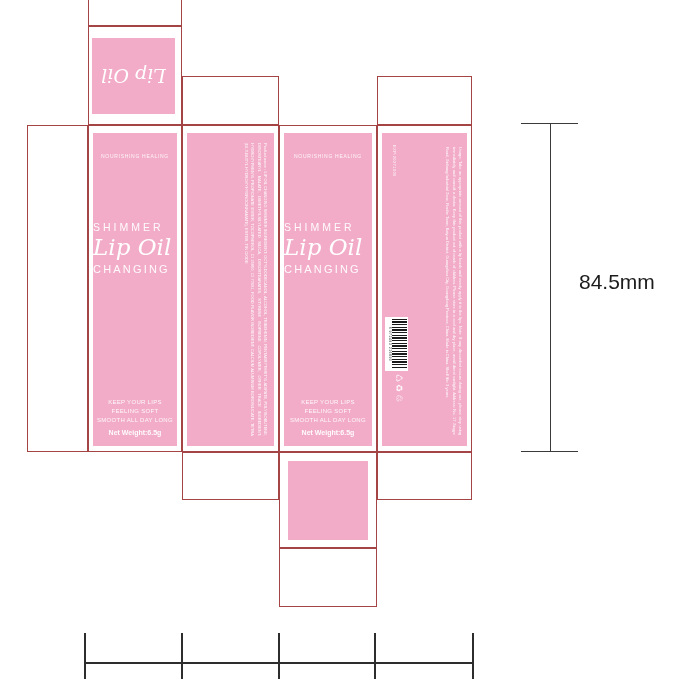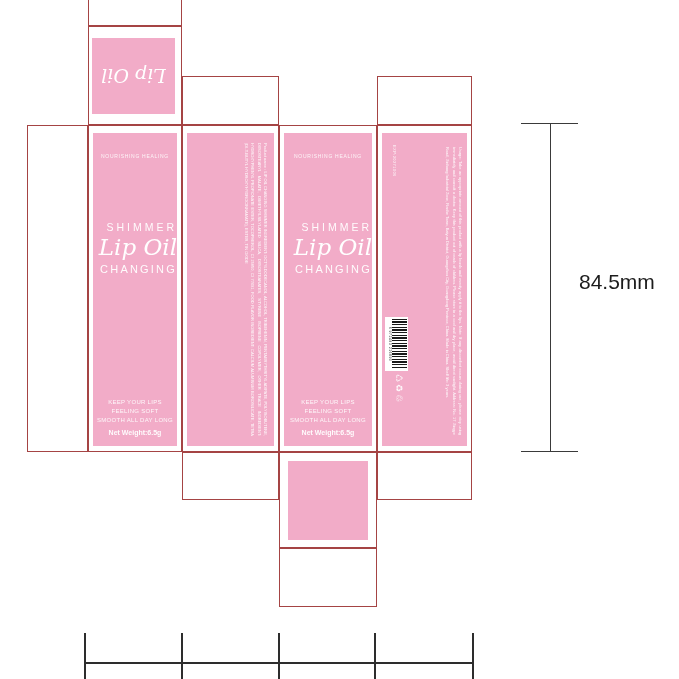--- a/index.html
+++ b/index.html
@@ -9,21 +9,21 @@
   
   .die{position:absolute;border:1px solid #a54444;box-sizing:border-box;background:transparent;}
 
   
   .pink{position:absolute;background:#F2ACC8;box-sizing:border-box;}
 
   
   .front{overflow:hidden;}
   .front .tagline{position:absolute;top:20px;left:0;right:0;text-align:center;
     font-size:5px;letter-spacing:0.7px;color:rgba(255,255,255,0.88);white-space:nowrap;}
-  .front .centergrp{position:absolute;top:88px;left:0;right:0;text-align:right;}
+  .front .centergrp{position:absolute;top:88px;left:0;right:0;text-align:left;}
   .front .shimmer{font-size:10.5px;letter-spacing:3px;color:rgba(255,255,255,0.95);}
   .front .script{font-family:"DejaVu Serif", serif;font-style:italic;font-size:23px;
     color:#ffffff;line-height:26px;margin-top:1px;}
   .front .changing{font-size:11px;letter-spacing:2.2px;color:rgba(255,255,255,0.95);margin-top:3px;}
   .front .botgrp{position:absolute;bottom:10px;left:0;right:0;text-align:center;}
   .front .claim{font-size:6px;line-height:9px;letter-spacing:0.3px;color:rgba(255,255,255,0.9);white-space:nowrap;}
   .front .netw{font-size:7px;font-weight:bold;margin-top:4px;color:rgba(255,255,255,0.95);}
 
   
   .flapscript{position:absolute;left:0;top:0;right:0;bottom:0;display:flex;

